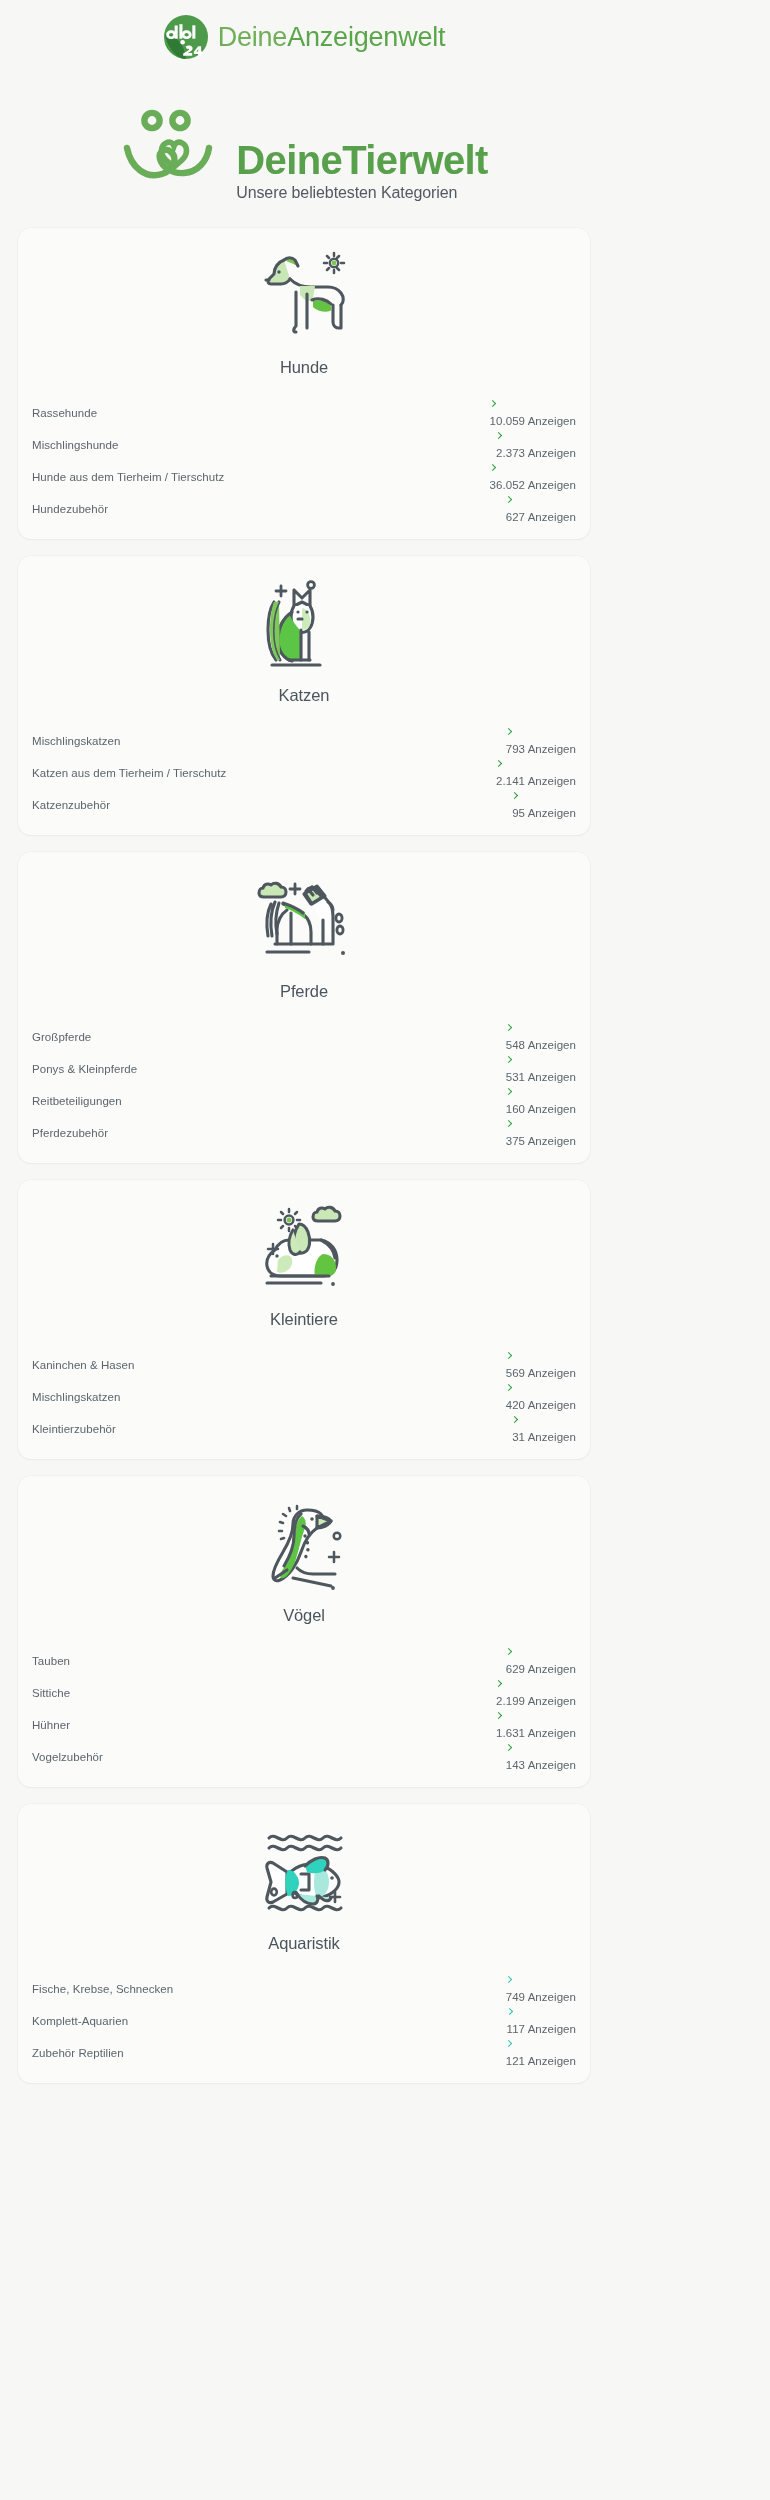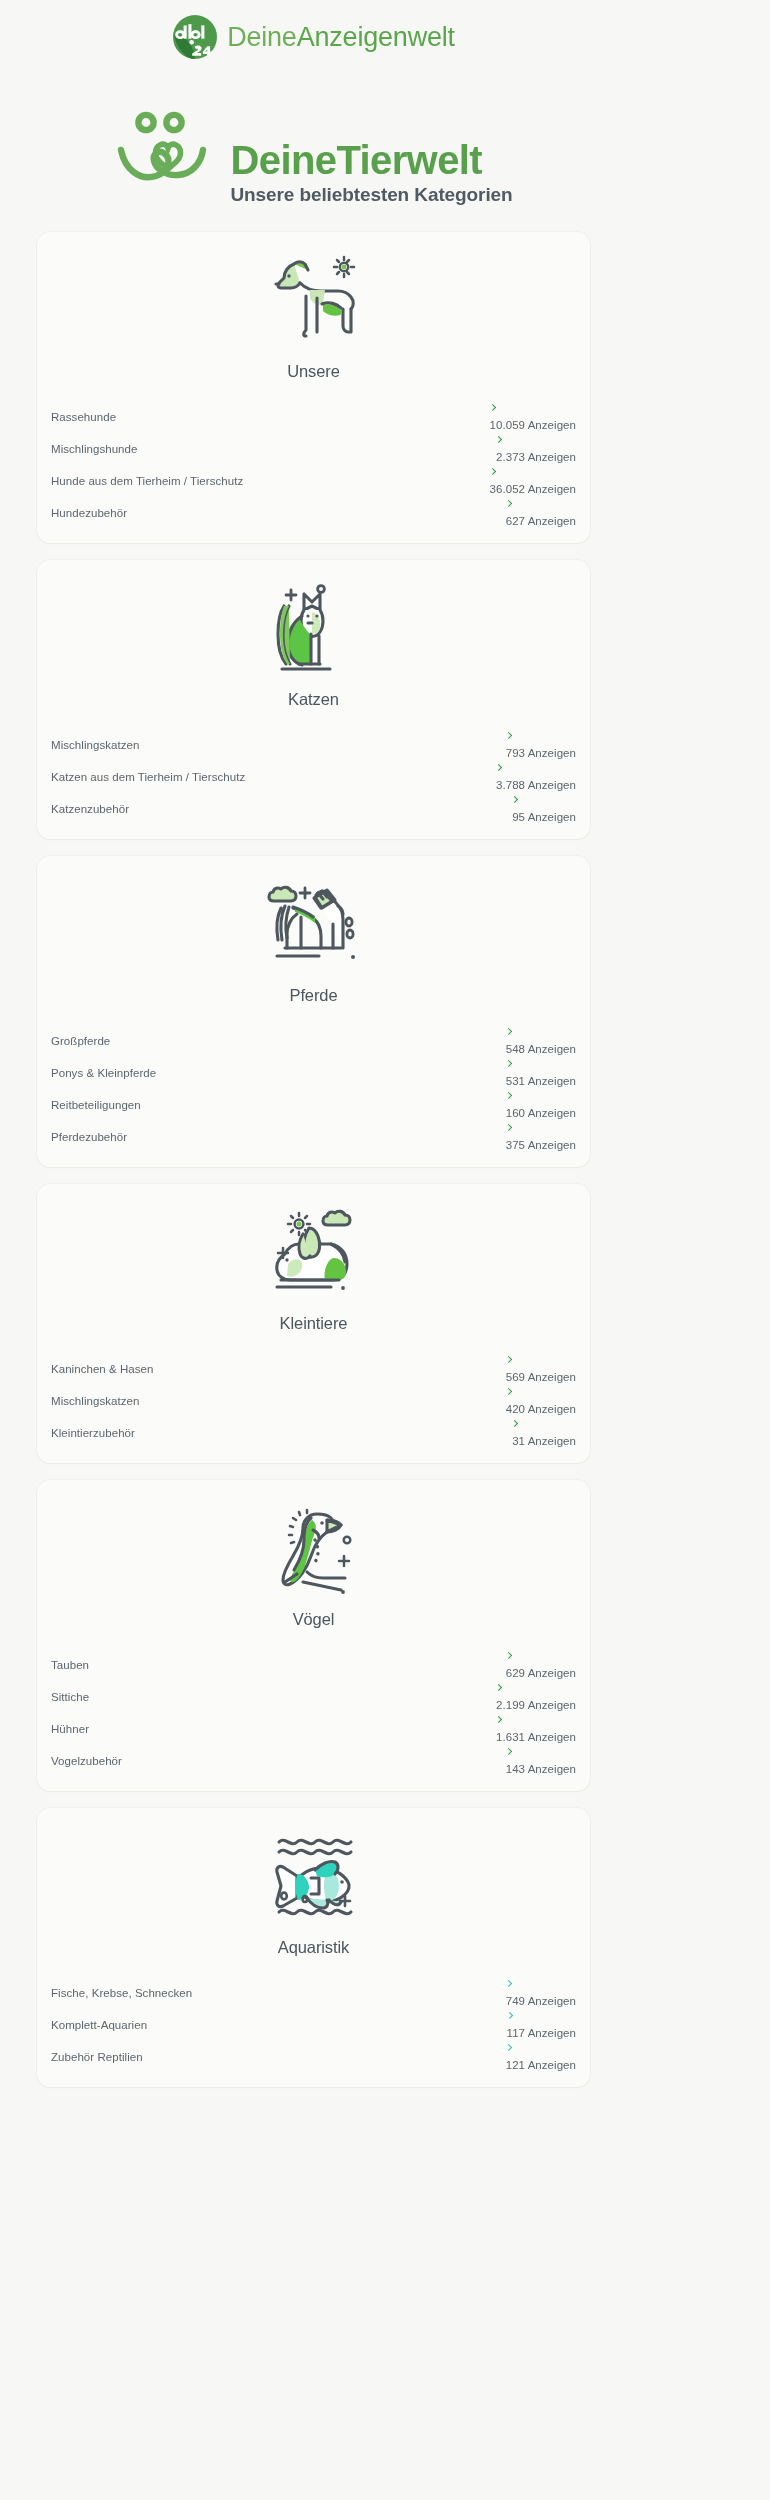--- a/index.html
+++ b/index.html
@@ -12,21 +12,20 @@
     font-family: "Liberation Sans", sans-serif;
     -webkit-font-smoothing: antialiased;
   }
 
   .page {
     position: relative;
     width: 608px;
     height: 2500px;
     background: #f7f7f5;
     overflow: hidden;
-    padding-left: 19px;
   }
 
   
   .brandbar {
     height: 68px;
     display: flex;
     align-items: center;
     justify-content: center;
     gap: 9px;
     padding-top: 6px;
@@ -54,22 +53,22 @@
   .hero-title {
     font-size: 40px;
     font-weight: bold;
     color: #58a04b;
     line-height: 1.02;
     letter-spacing: -0.6px;
     white-space: nowrap;
     margin-top: 48px;
   }
   .hero-sub {
-    font-size: 19px;
-    font-weight: bold;
+    font-size: 16px;
+    font-weight: normal;
     color: #515a62;
     letter-spacing: -0.1px;
     margin-top: 3px;
     white-space: nowrap;
   }
 
   
   .cards { padding: 0 18px; }
 
   .card {
@@ -212,21 +211,21 @@
             <circle cx="34" cy="26" r="1.7" fill="#4e575e" stroke="none"></circle>
             <path d="M24 34 L21 34"></path>
           </g>
           <g fill="none" stroke="#4e575e" stroke-width="2.5" stroke-linecap="round">
             <circle cx="89" cy="17" r="4.2"></circle>
             <path d="M89 7 L89 10 M89 24 L89 27 M79 17 L82 17 M96 17 L99 17 M82 10 L84 12 M94 10 L92 12 M82 24 L84 22 M94 24 L92 22"></path>
           </g>
           <circle cx="89" cy="17" r="2.4" fill="#7bc651"></circle>
         </svg>
       </div>
-      <div class="card-title">Unsere</div>
+      <div class="card-title">Hunde</div>
       <div class="rows">
         <a class="row">
           <span class="row-label">Rassehunde</span>
           <span class="row-right">
             <i class="row-chev"></i>
             <span class="row-count">10.059 Anzeigen</span>
           </span>
         </a>
         <a class="row">
           <span class="row-label">Mischlingshunde</span>
@@ -282,21 +281,21 @@
           <span class="row-label">Mischlingskatzen</span>
           <span class="row-right">
             <i class="row-chev"></i>
             <span class="row-count">793 Anzeigen</span>
           </span>
         </a>
         <a class="row">
           <span class="row-label">Katzen aus dem Tierheim / Tierschutz</span>
           <span class="row-right">
             <i class="row-chev"></i>
-            <span class="row-count">3.788 Anzeigen</span>
+            <span class="row-count">2.141 Anzeigen</span>
           </span>
         </a>
         <a class="row">
           <span class="row-label">Katzenzubehör</span>
           <span class="row-right">
             <i class="row-chev"></i>
             <span class="row-count">95 Anzeigen</span>
           </span>
         </a>
       </div>

